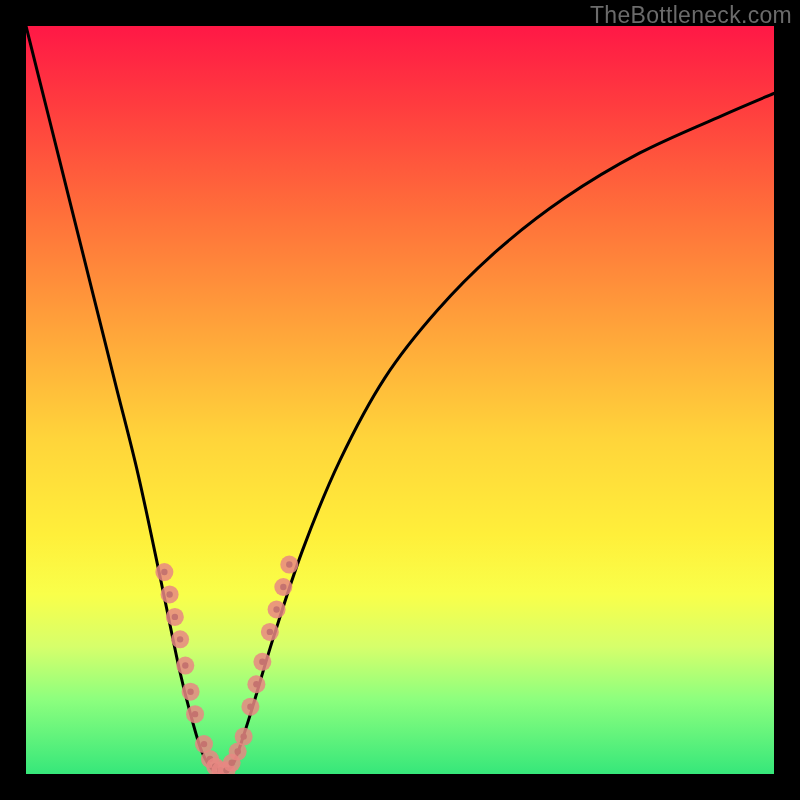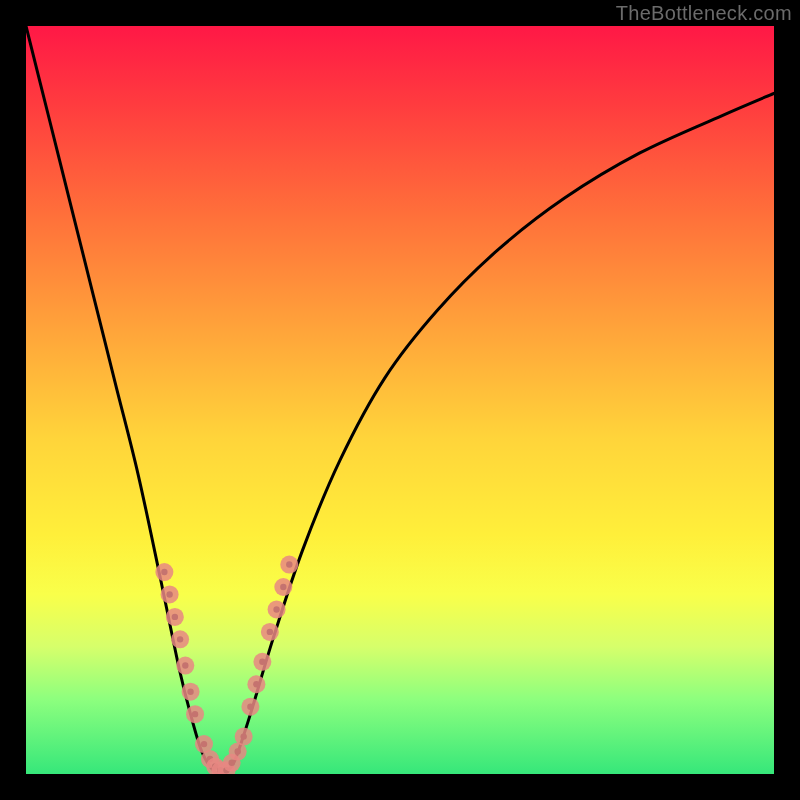--- a/index.html
+++ b/index.html
@@ -27,21 +27,21 @@
       #f9ff4a 76%,
       #d6ff6b 83%,
       #8dff7e 90%,
       #36e77a 100%);
   }
   .watermark {
     position: absolute;
     top: 2px;
     right: 8px;
     color: #6b6b6b;
-    font-size: 20px;
+    font-size: 23px;
     font-weight: 500;
     letter-spacing: 0.3px;
     z-index: 10;
   }
   svg.curve {
     position: absolute;
     left: 0;
     top: 0;
     width: 748px;
     height: 748px;

